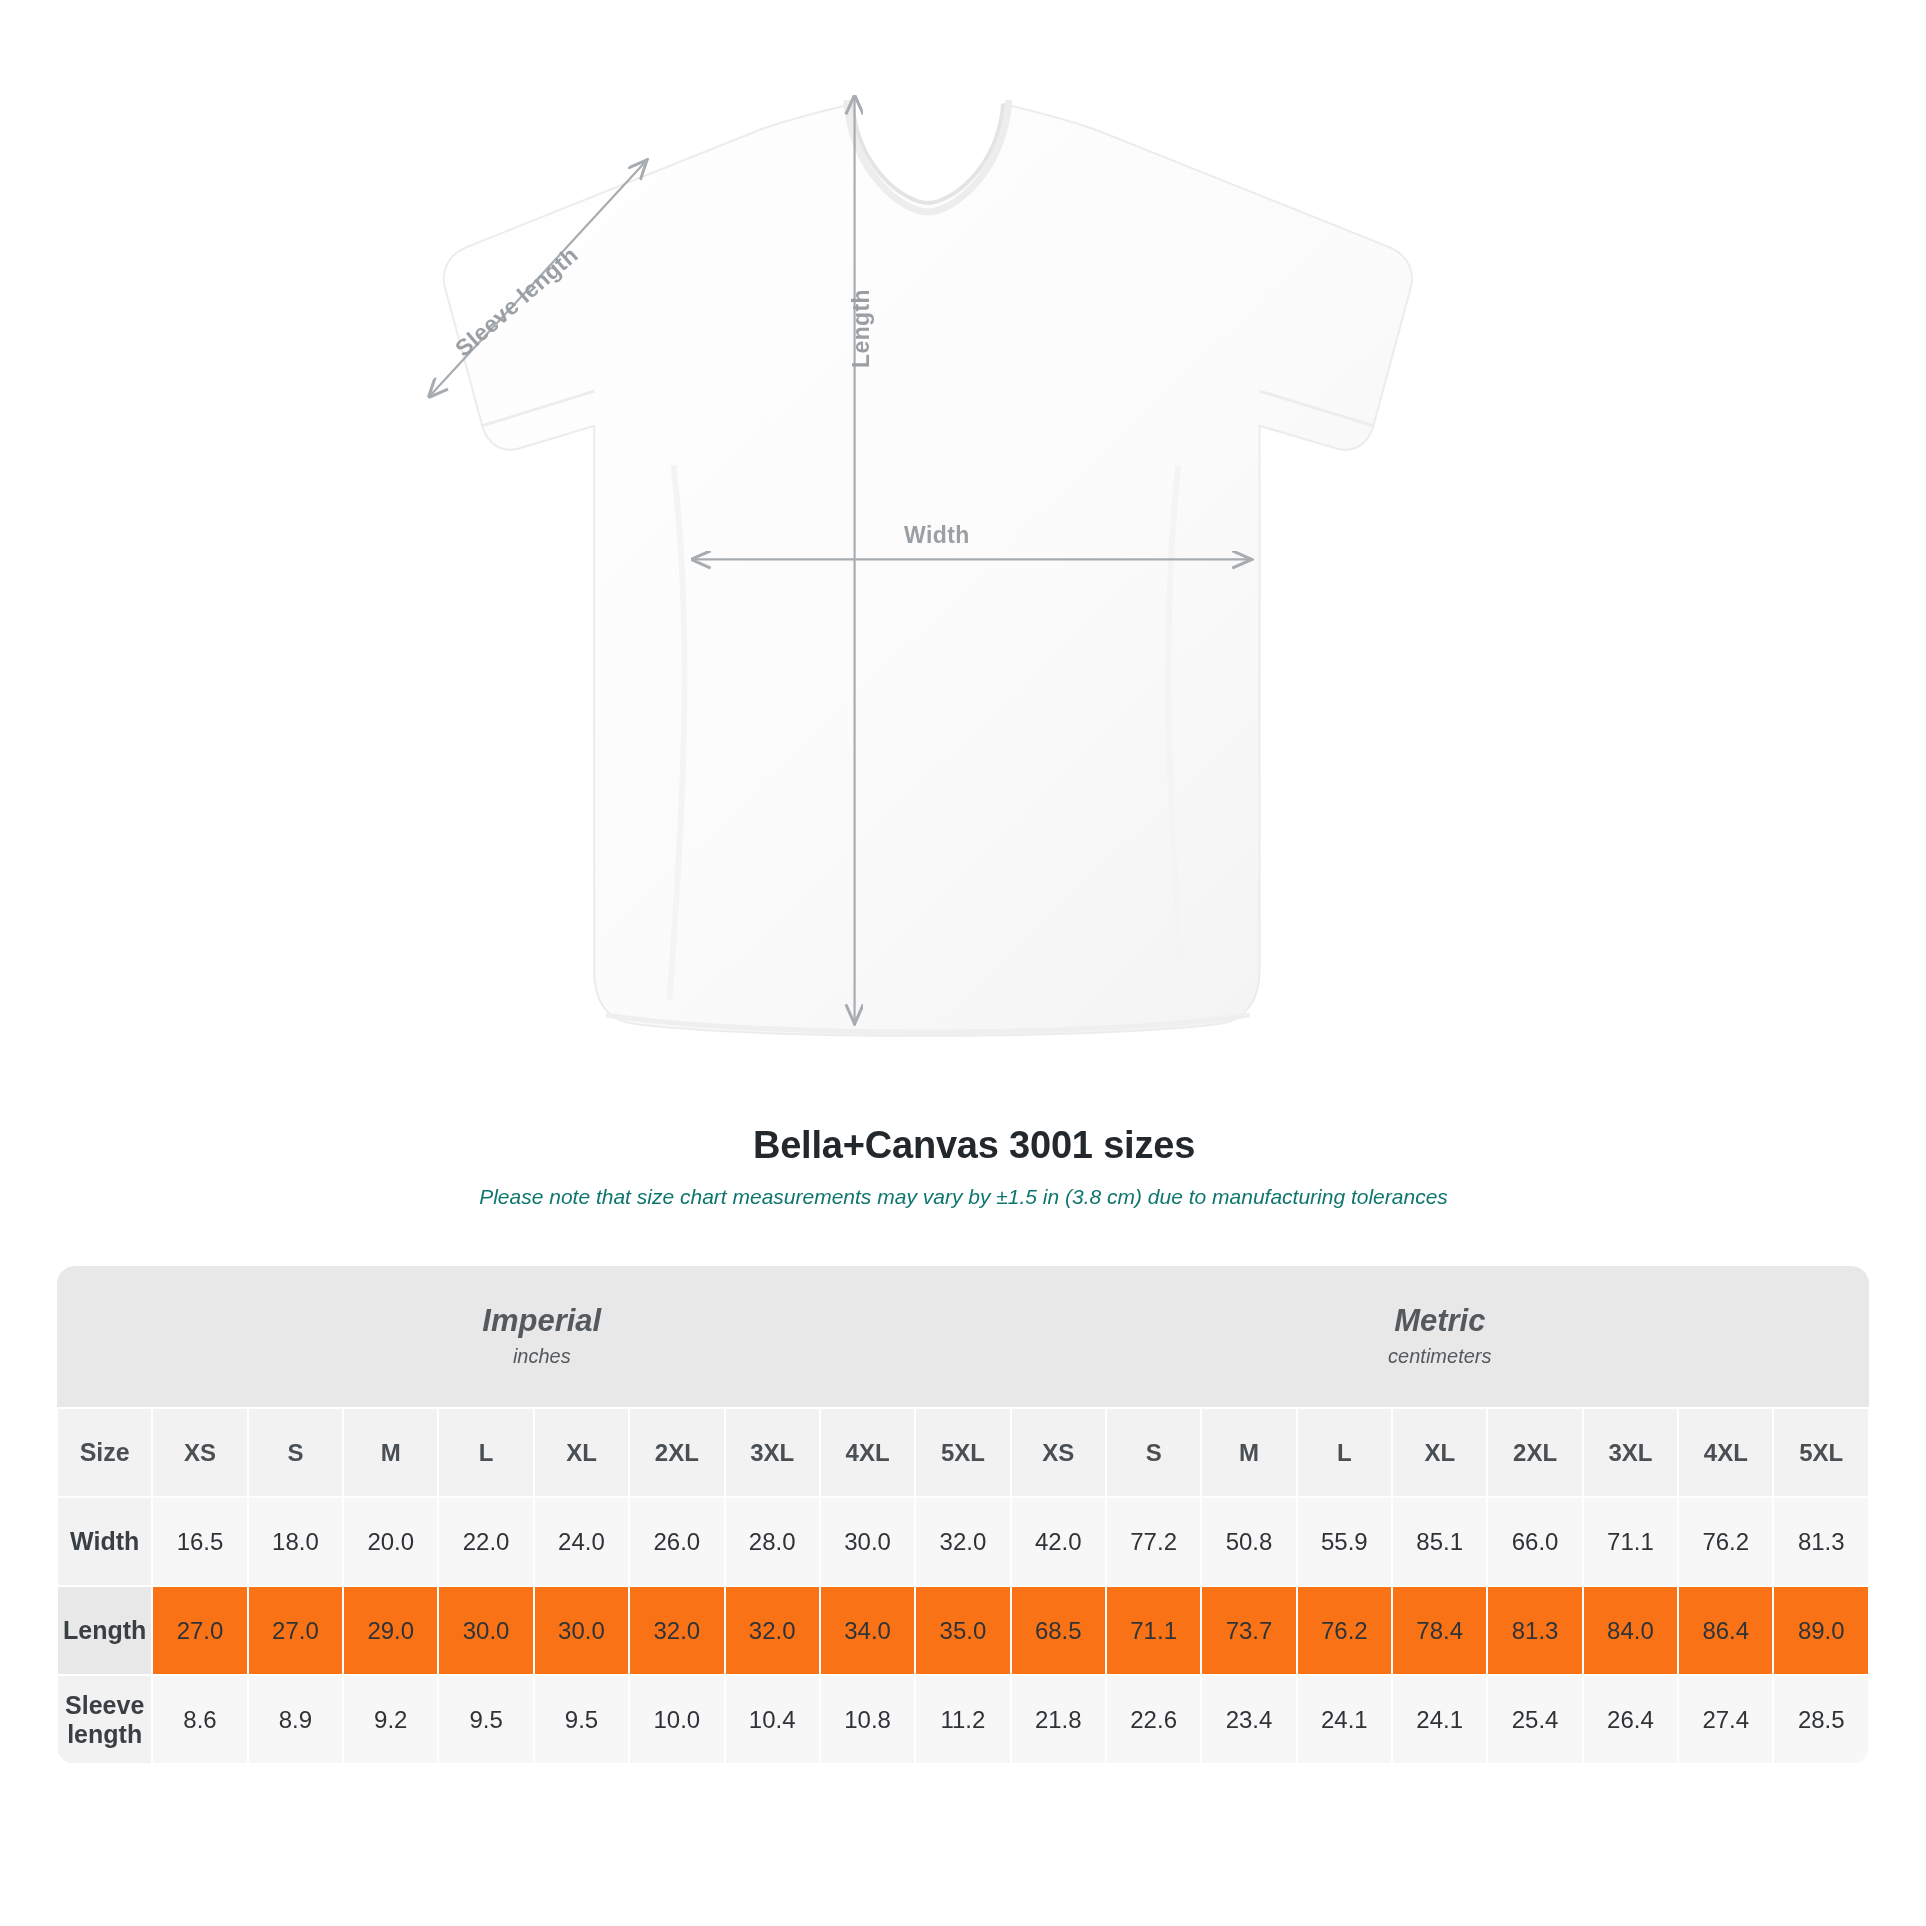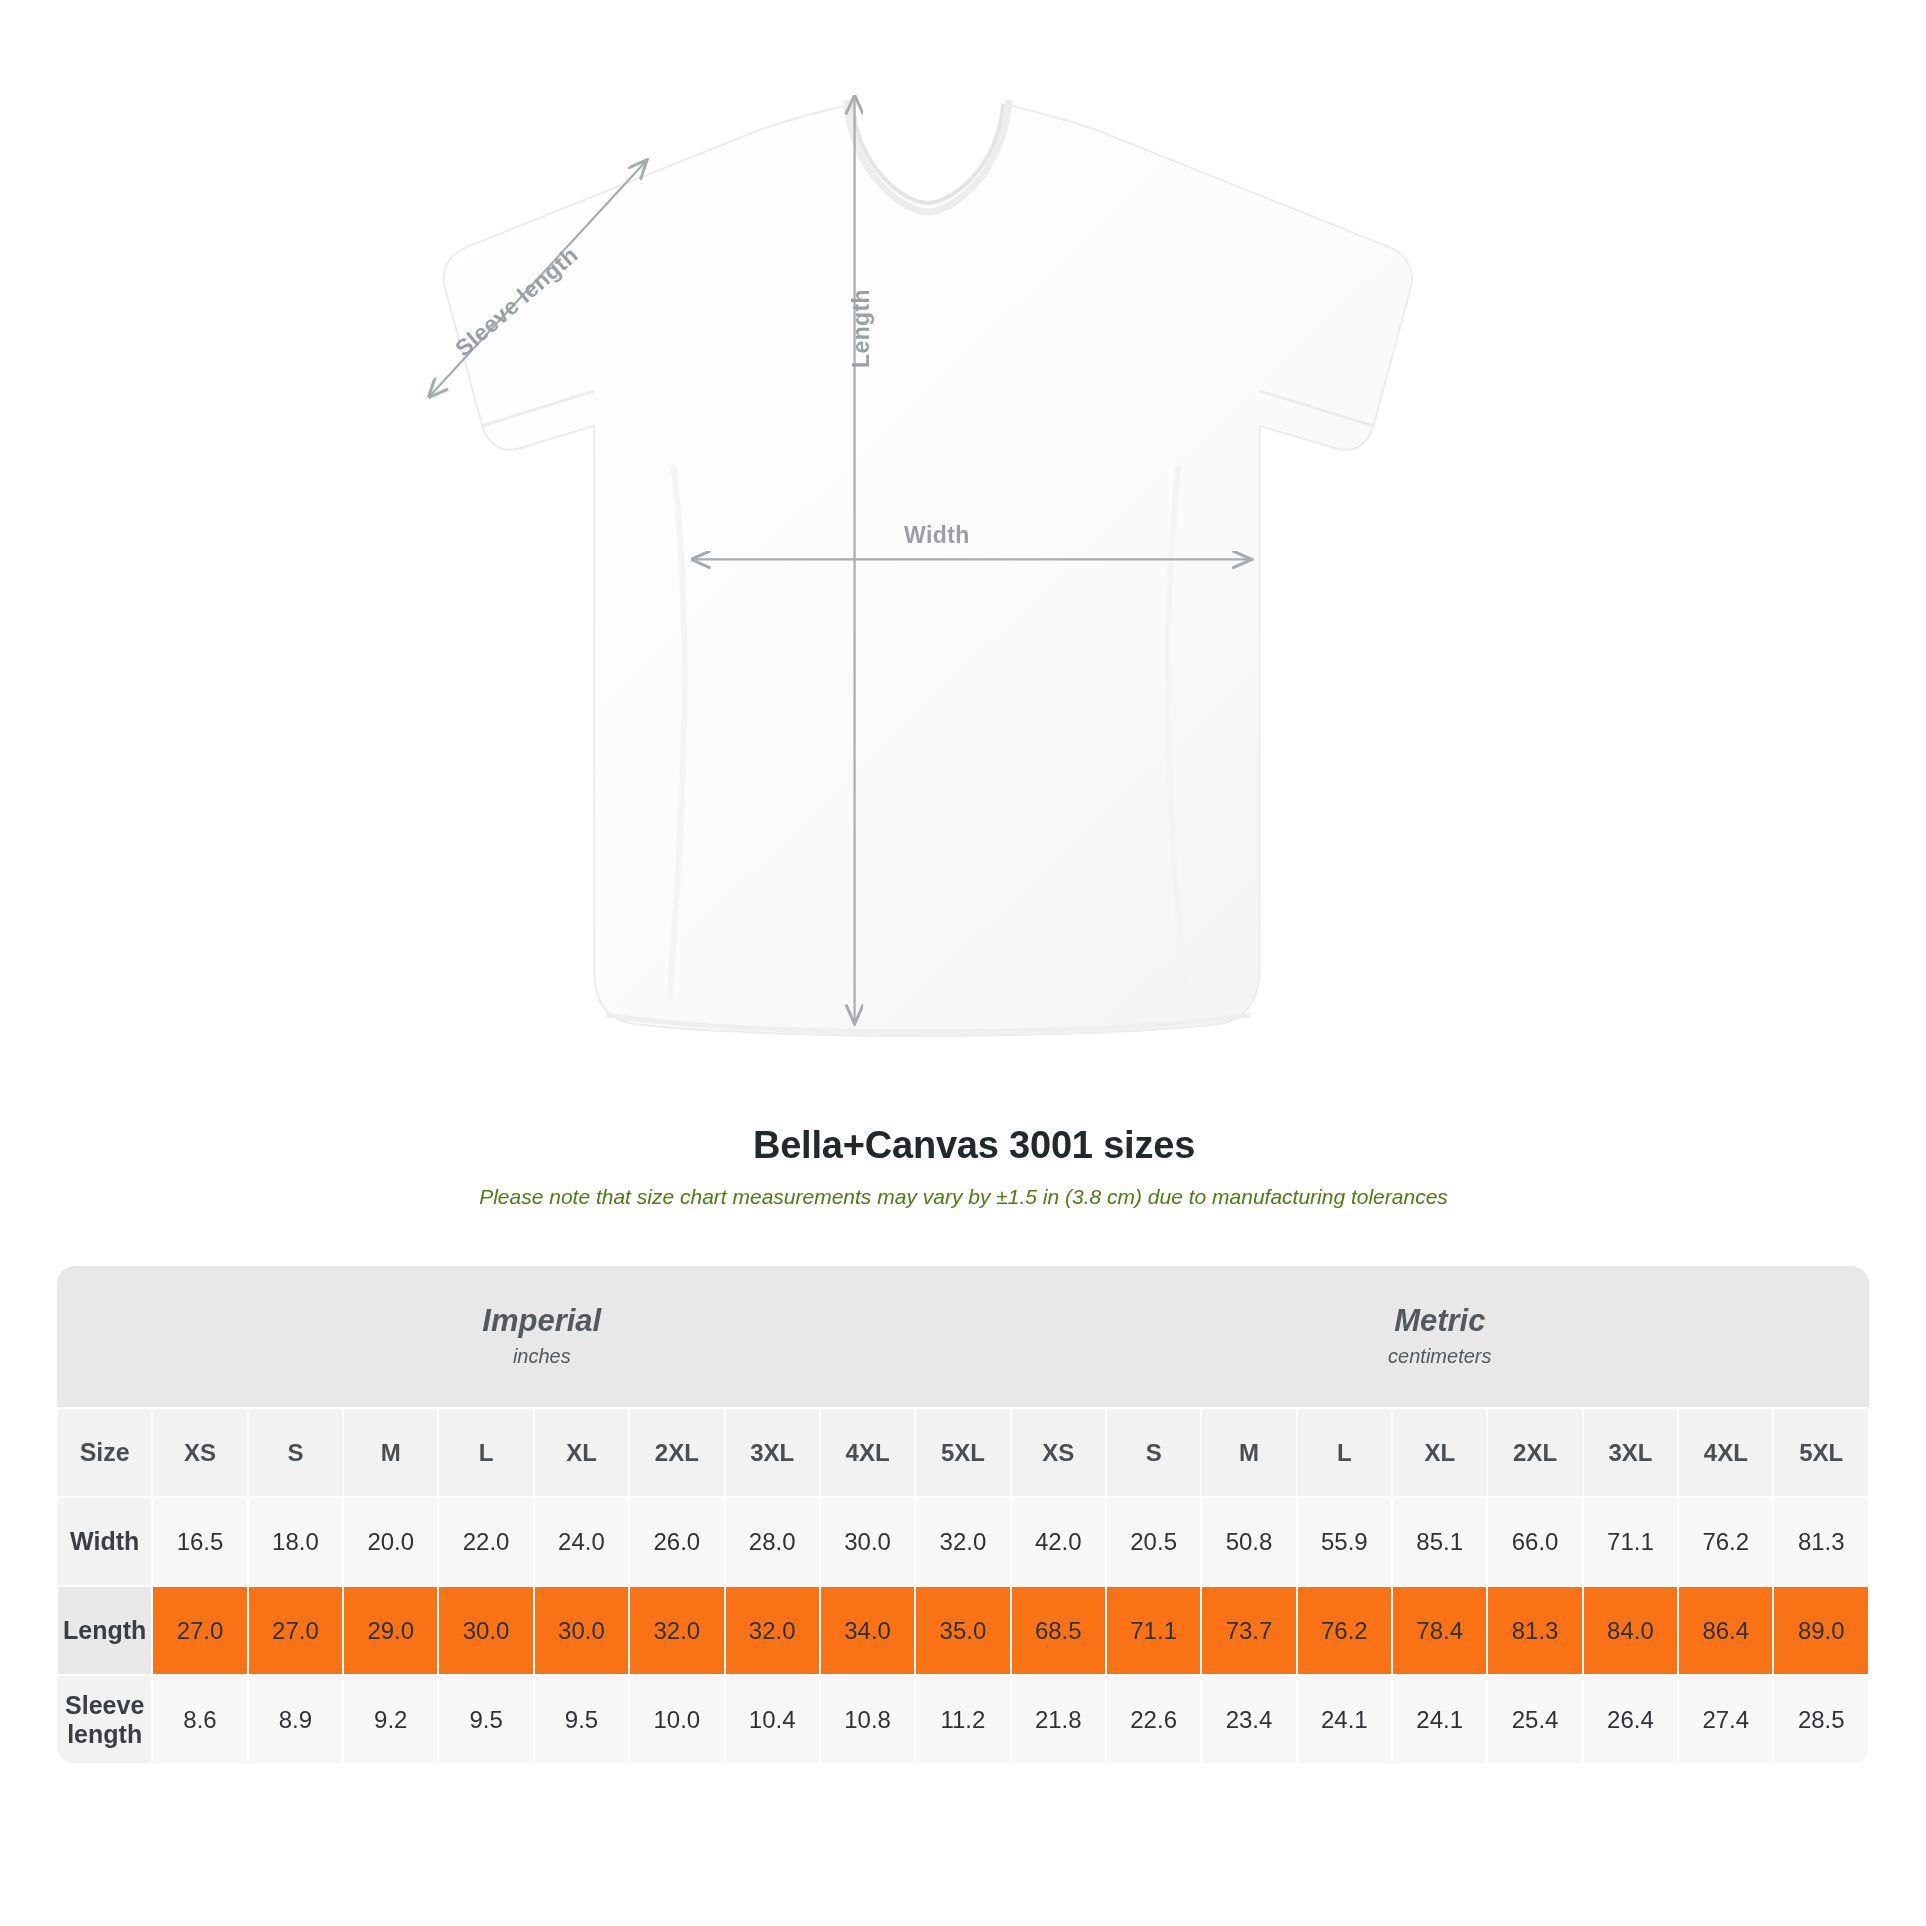--- a/index.html
+++ b/index.html
@@ -78,21 +78,21 @@
     font-weight: bold;
     color: #23282c;
     margin: 0 0 18px 0;
     letter-spacing: -0.2px;
     padding-left: 21px;
   }
 
   .chart-note {
     font-size: 21px;
     font-style: italic;
-    color: #4d7c0f;
+    color: #0f766e;
     margin: 16px;
   }
 
   
   .table-wrap {
     position: absolute;
     left: 56px;
     top: 1266px;
     width: 1814px;
   }
@@ -296,21 +296,21 @@
           <td>16.5</td>
           <td>18.0</td>
           <td>20.0</td>
           <td>22.0</td>
           <td>24.0</td>
           <td>26.0</td>
           <td>28.0</td>
           <td>30.0</td>
           <td>32.0</td>
           <td>42.0</td>
-          <td>20.5</td>
+          <td>77.2</td>
           <td>50.8</td>
           <td>55.9</td>
           <td>85.1</td>
           <td>66.0</td>
           <td>71.1</td>
           <td>76.2</td>
           <td>81.3</td>
         </tr>
 
         <tr class="data-row alt">

